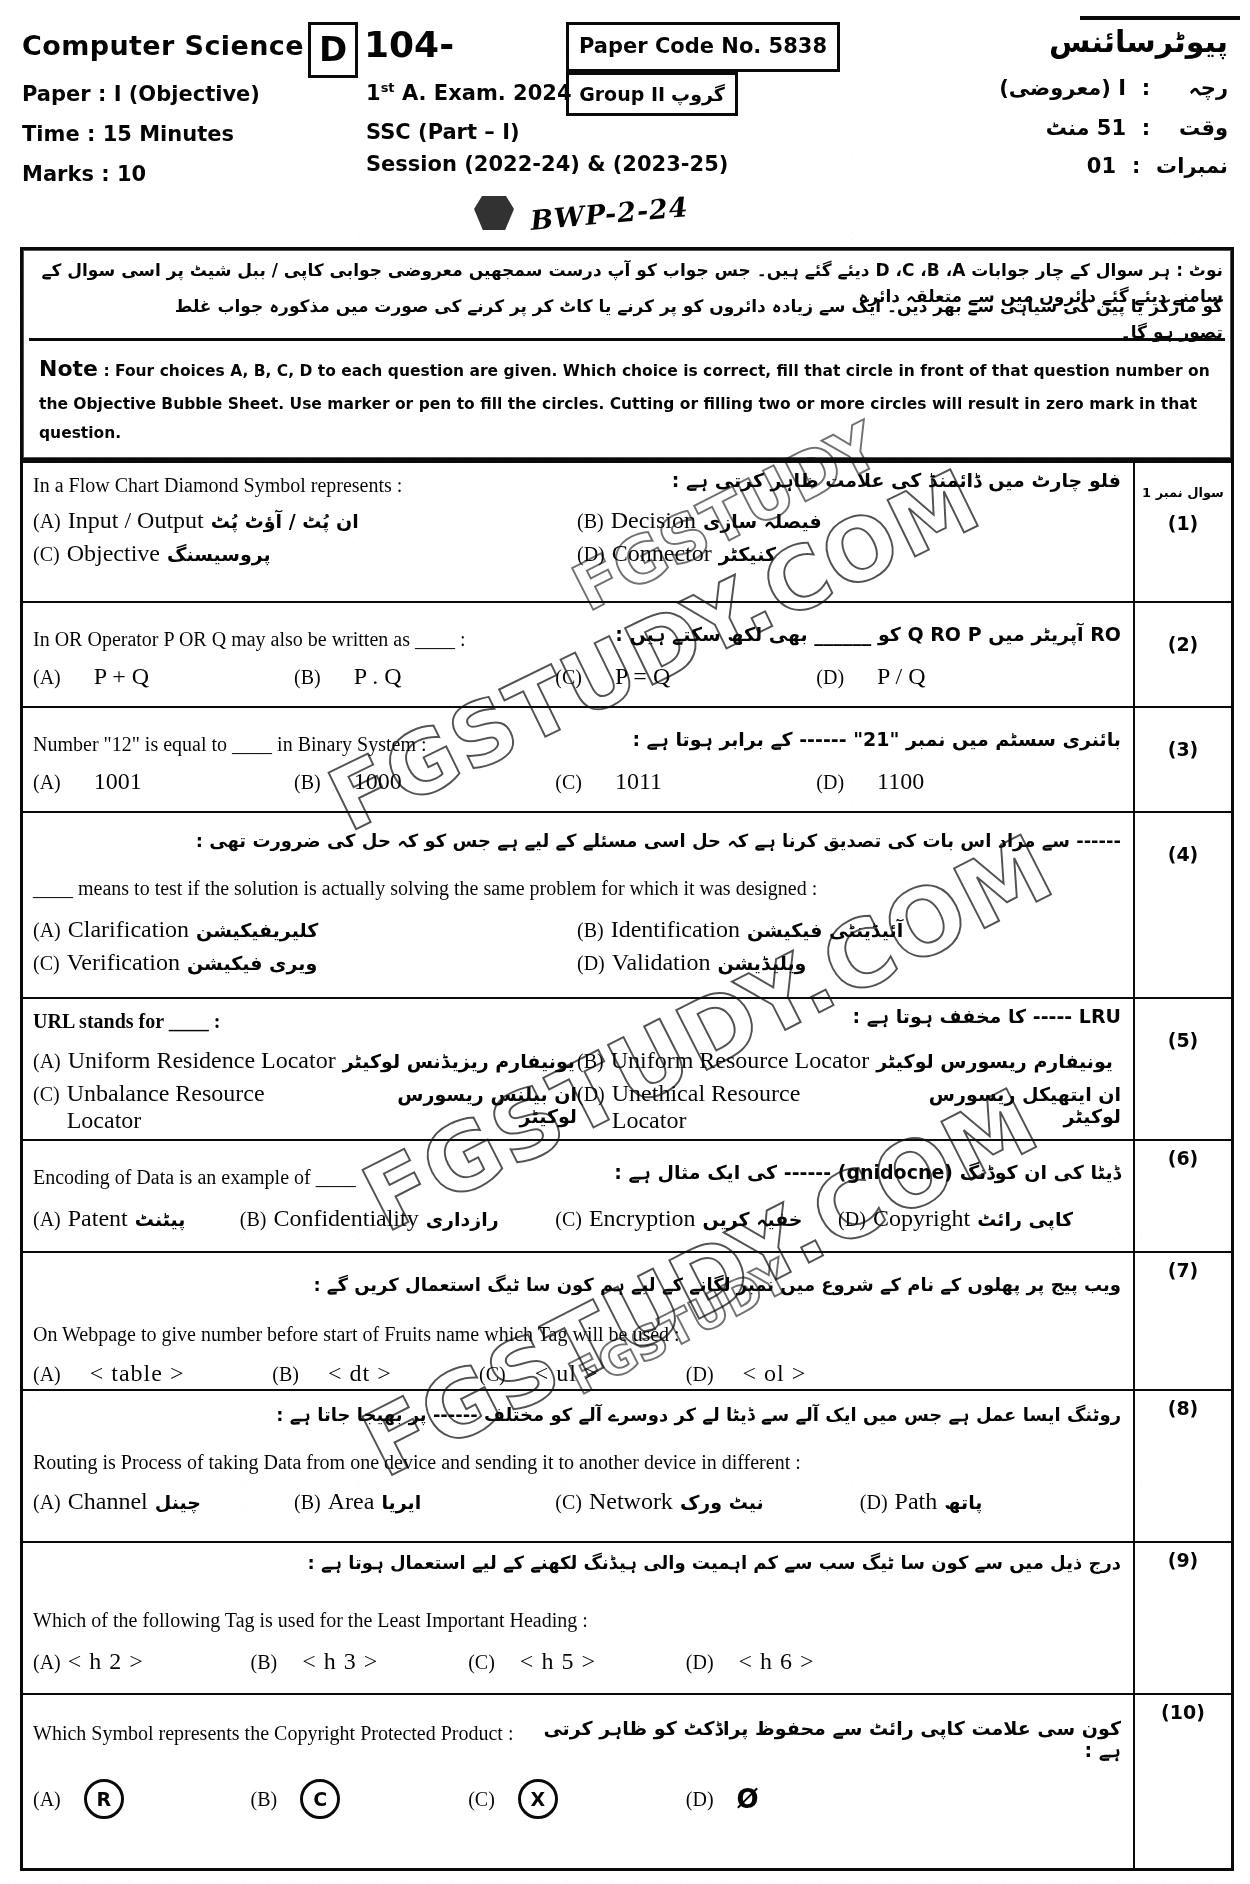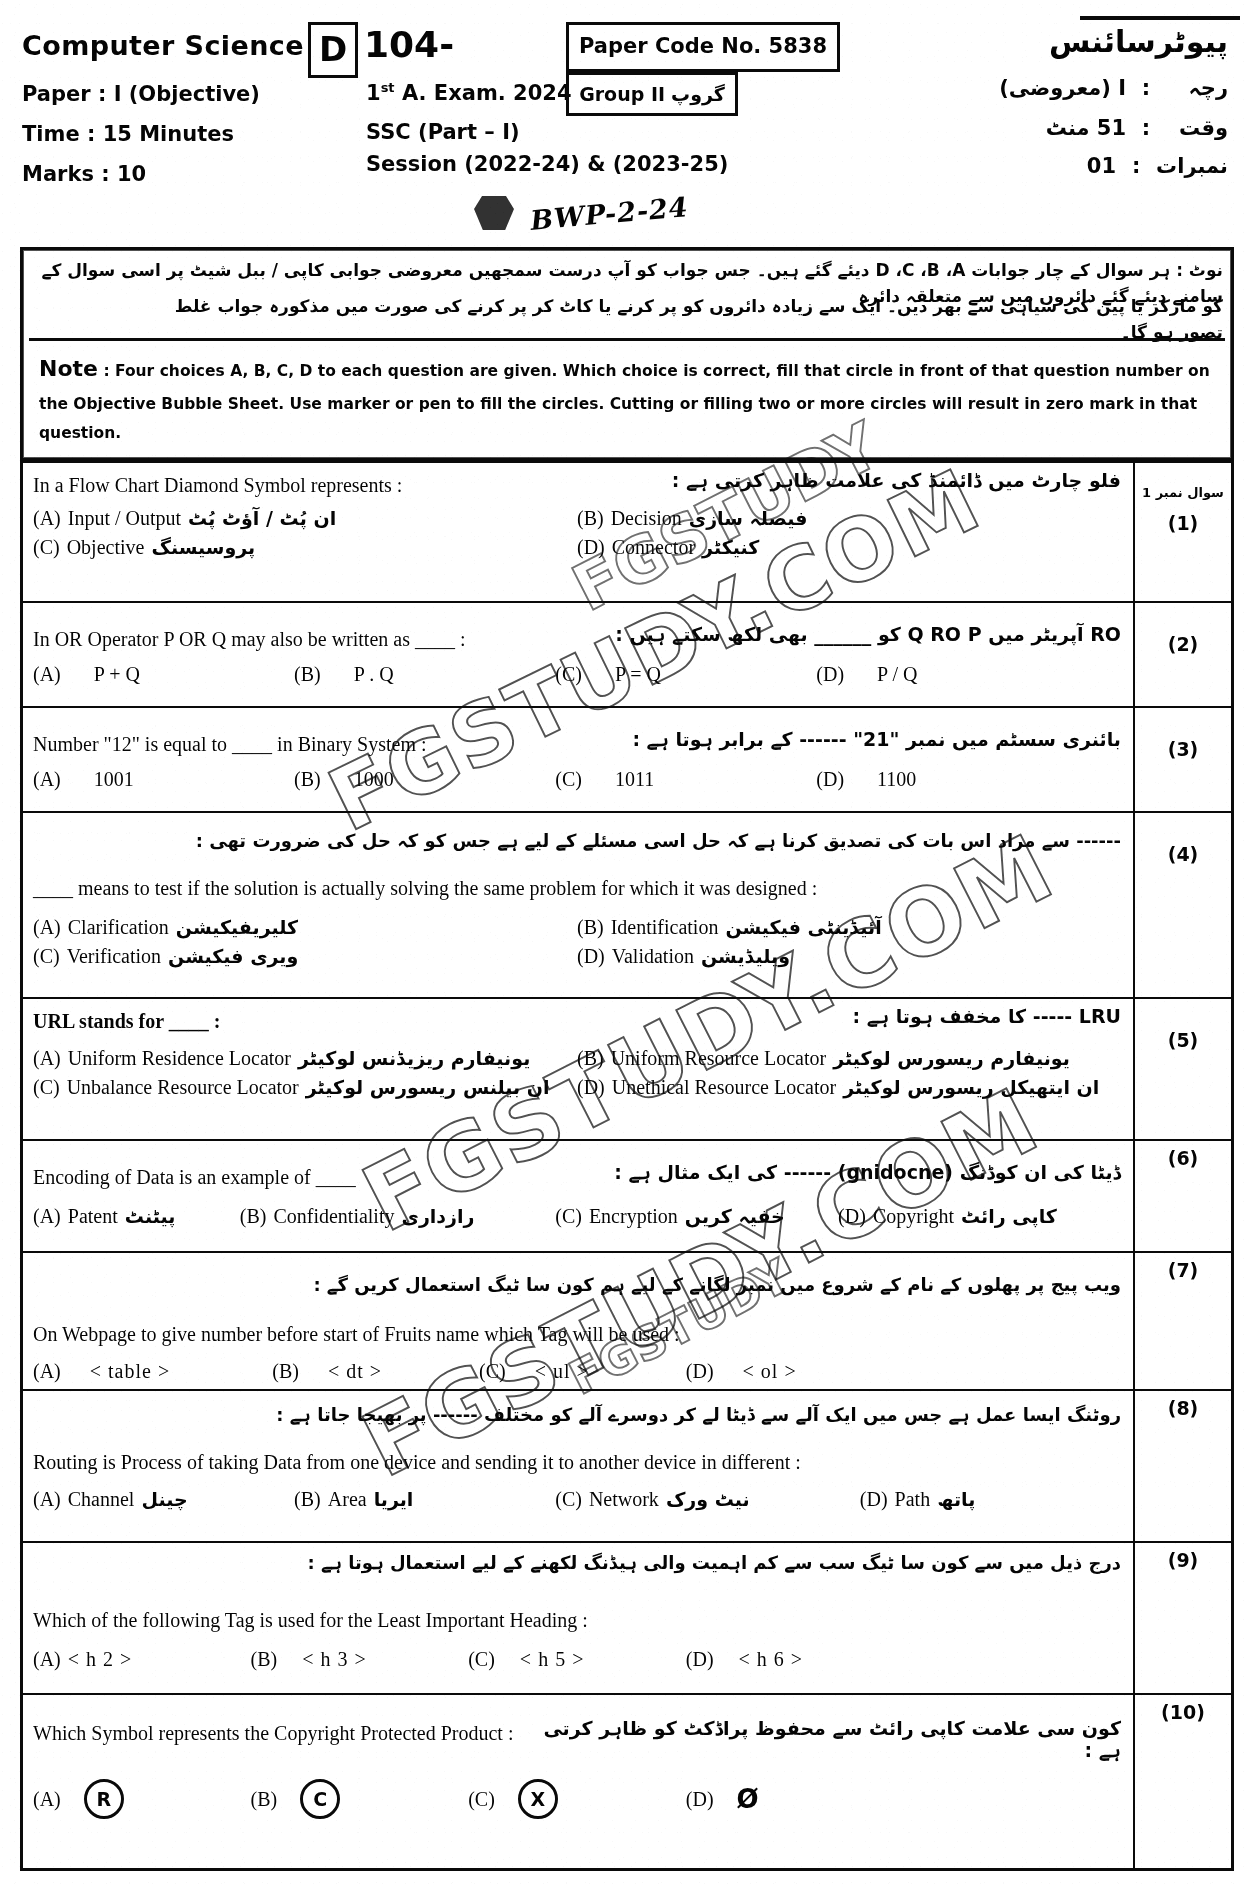--- a/index.html
+++ b/index.html
@@ -123,21 +123,21 @@
     direction:rtl;padding-top:22px;
   }
   .qbody{position:relative;margin-right:100px;padding:6px 10px 6px 10px;}
   .qline-ur-wrap{text-align:right;direction:rtl;font-size:18px;line-height:1.6;font-weight:bold;}
   .qline-en{font-size:20px;line-height:1.6;}
   .qstem-row{display:flex;align-items:flex-start;gap:14px;}
   .qstem-row .en{flex:0 0 auto;}
   .qstem-row .ur{flex:1 1 auto;text-align:right;direction:rtl;font-size:19px;font-weight:bold;}
   .opt{display:flex;align-items:baseline;gap:7px;}
   .opt .tag{font-size:20px;}
-  .opt .txt{font-size:20px;}
+  .opt .txt{font-size:24px;}
   .opt .ur{font-size:19px;font-weight:bold;}
 
   .opts-2col{display:flex;margin-top:6px;}
   .opts-2col > .opt{width:50%;}
 
   .opts-4{display:flex;margin-top:8px;}
 
   .mono-tag{font-family:"Liberation Serif",serif;font-size:20px;letter-spacing:1px;}
 
   .circsym{

